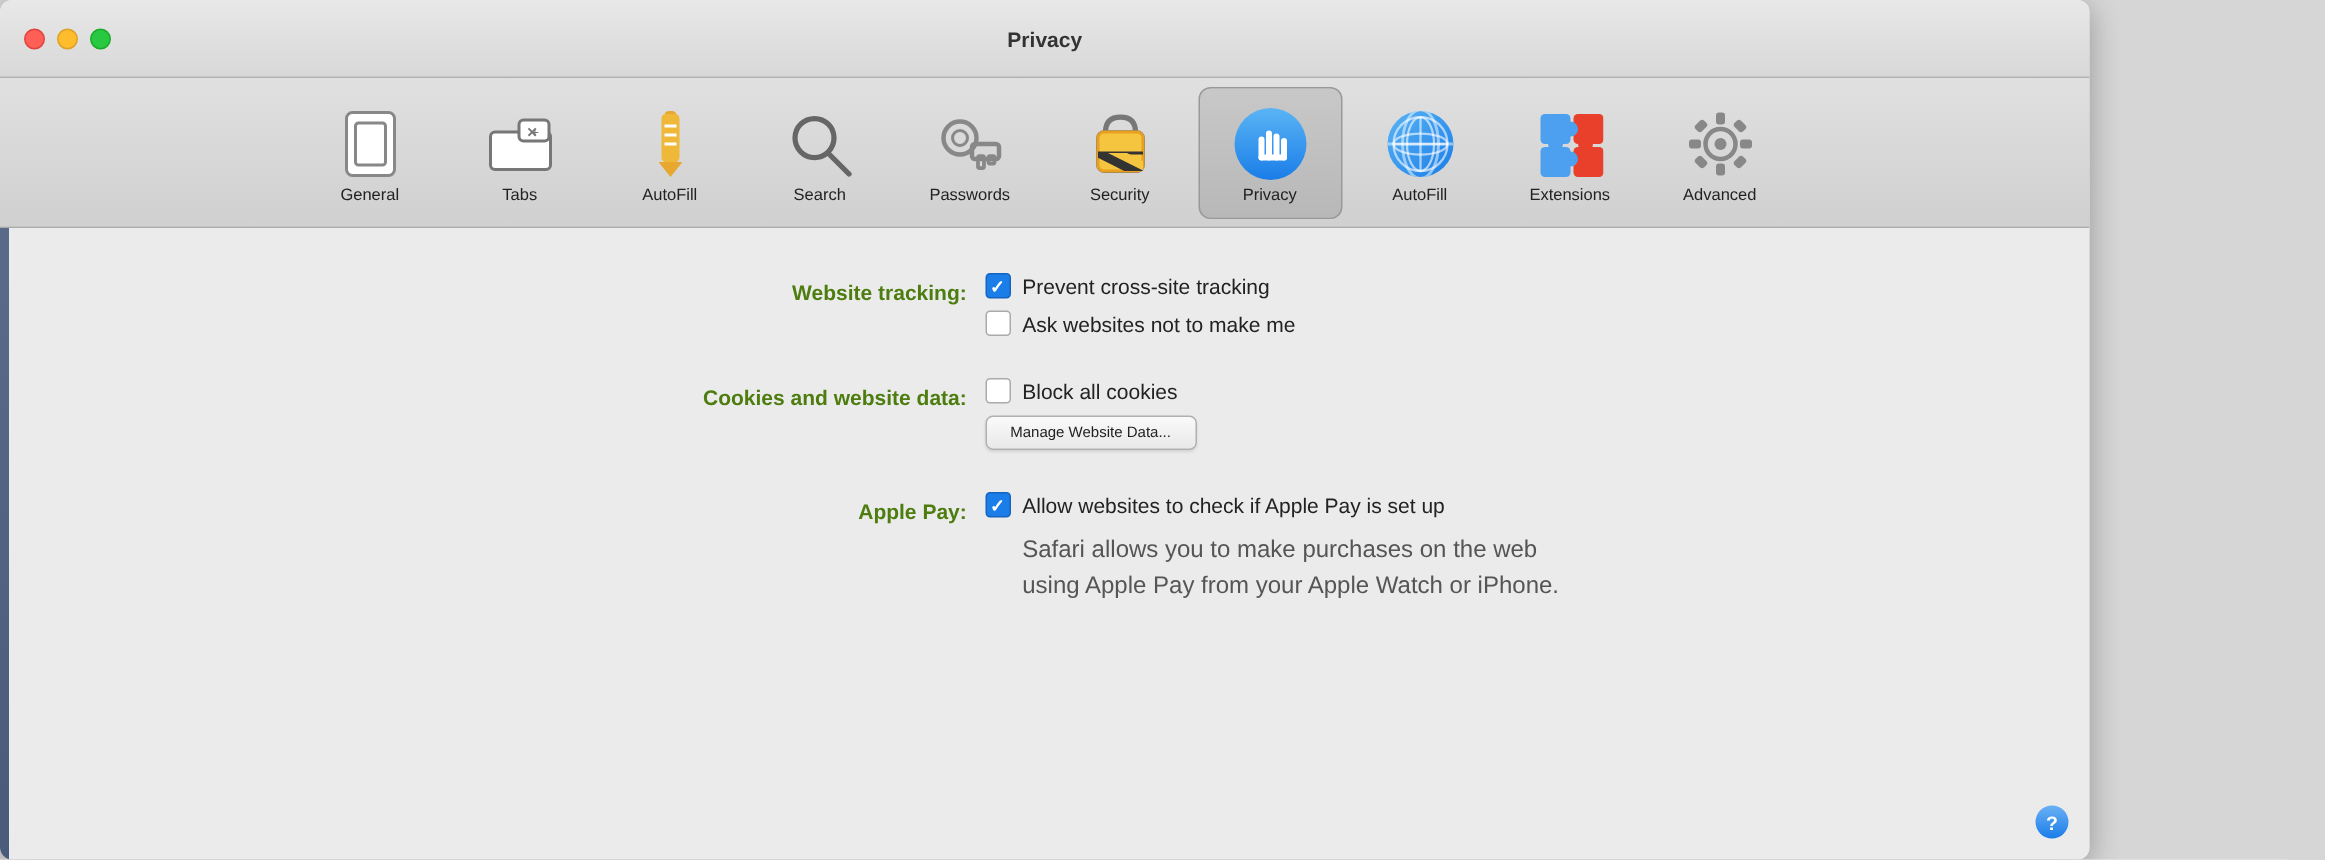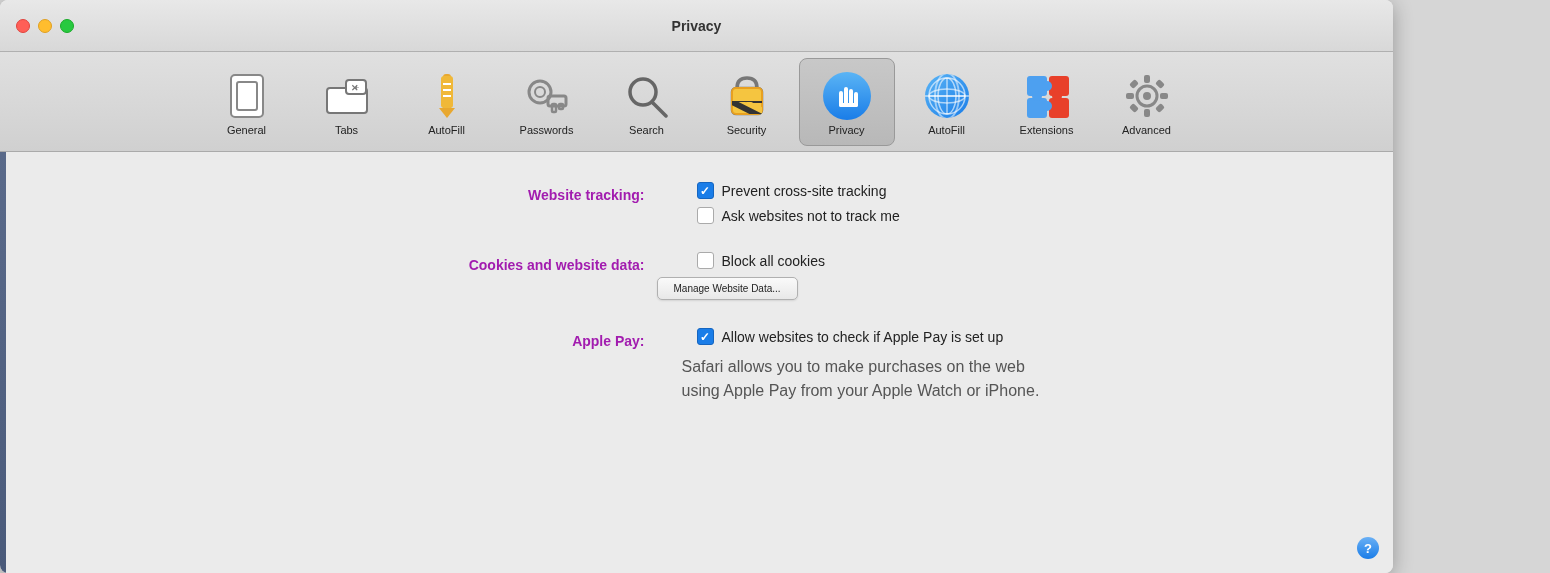--- a/index.html
+++ b/index.html
@@ -177,40 +177,39 @@
 
     .setting-row {
       display: flex;
       align-items: flex-start;
       gap: 0;
     }
 
     .setting-label {
       font-size: 14px;
       font-weight: 700;
-      color: #a21caf;
+      color: #4d7c0f;
       text-align: right;
       min-width: 320px;
       padding-right: 12px;
       padding-top: 2px;
       line-height: 22px;
     }
 
     .setting-controls {
       display: flex;
       flex-direction: column;
       gap: 8px;
       flex: 1;
     }
 
     .checkbox-row {
       display: flex;
       align-items: center;
       gap: 8px;
-      margin-left: 40px;
     }
 
     .checkbox-item {
       width: 17px;
       height: 17px;
       border: 1.5px solid #aaa;
       border-radius: 3px;
       background: white;
       display: flex;
       align-items: center;
@@ -338,38 +337,38 @@
           <line x1="14" y1="16" x2="22" y2="16" stroke="white" stroke-width="2"></line>
           <line x1="14" y1="22" x2="22" y2="22" stroke="white" stroke-width="2"></line>
         </svg>
       </div>
       <span class="label">AutoFill</span>
     </button>
 
     <button class="toolbar-item">
       <div class="icon-area">
         <svg width="42" height="44" viewBox="0 0 42 44">
+          <circle cx="17" cy="18" r="13" fill="none" stroke="#666" stroke-width="3.5"></circle>
+          <line x1="27" y1="29" x2="40" y2="42" stroke="#666" stroke-width="3.5" stroke-linecap="round"></line>
+        </svg>
+      </div>
+      <span class="label">Search</span>
+    </button>
+
+    <button class="toolbar-item">
+      <div class="icon-area">
+        <svg width="42" height="44" viewBox="0 0 42 44">
           <circle cx="14" cy="18" r="11" fill="none" stroke="#888" stroke-width="3"></circle>
           <circle cx="14" cy="18" r="5" fill="none" stroke="#888" stroke-width="2"></circle>
           <rect x="22" y="22" width="18" height="10" rx="2" fill="none" stroke="#888" stroke-width="3"></rect>
           <rect x="26" y="30" width="4" height="8" rx="1" fill="none" stroke="#888" stroke-width="2.5"></rect>
           <rect x="33" y="30" width="4" height="5" rx="1" fill="none" stroke="#888" stroke-width="2.5"></rect>
         </svg>
       </div>
       <span class="label">Passwords</span>
-    </button>
-
-    <button class="toolbar-item">
-      <div class="icon-area">
-        <svg width="42" height="44" viewBox="0 0 42 44">
-          <circle cx="17" cy="18" r="13" fill="none" stroke="#666" stroke-width="3.5"></circle>
-          <line x1="27" y1="29" x2="40" y2="42" stroke="#666" stroke-width="3.5" stroke-linecap="round"></line>
-        </svg>
-      </div>
-      <span class="label">Search</span>
     </button>
 
     <button class="toolbar-item">
       <div class="icon-area">
         <svg width="38" height="44" viewBox="0 0 38 44">
           <path d="M9,14 Q9,4 19,4 Q29,4 29,14" fill="none" stroke="#777" stroke-width="3.5" stroke-linecap="round"></path>
           <rect x="4" y="14" width="30" height="26" rx="4" fill="none" stroke="#777" stroke-width="2.5"></rect>
           <rect x="4" y="26" width="30" height="14" rx="0 0 4 4" fill="none" stroke="none"></rect>
           <clipPath id="lock-clip">
             <rect x="4" y="28" width="30" height="12" rx="0"></rect>
@@ -464,21 +463,21 @@
 
       <div class="setting-row">
         <div class="setting-label">Website tracking:</div>
         <div class="setting-controls">
           <div class="checkbox-row">
             <div class="checkbox-item checked"></div>
             <span class="checkbox-label">Prevent cross-site tracking</span>
           </div>
           <div class="checkbox-row">
             <div class="checkbox-item"></div>
-            <span class="checkbox-label">Ask websites not to track me</span>
+            <span class="checkbox-label">Ask websites not to make me</span>
           </div>
         </div>
       </div>
 
       <div class="setting-row">
         <div class="setting-label">Cookies and website data:</div>
         <div class="setting-controls">
           <div class="checkbox-row">
             <div class="checkbox-item"></div>
             <span class="checkbox-label">Block all cookies</span>

